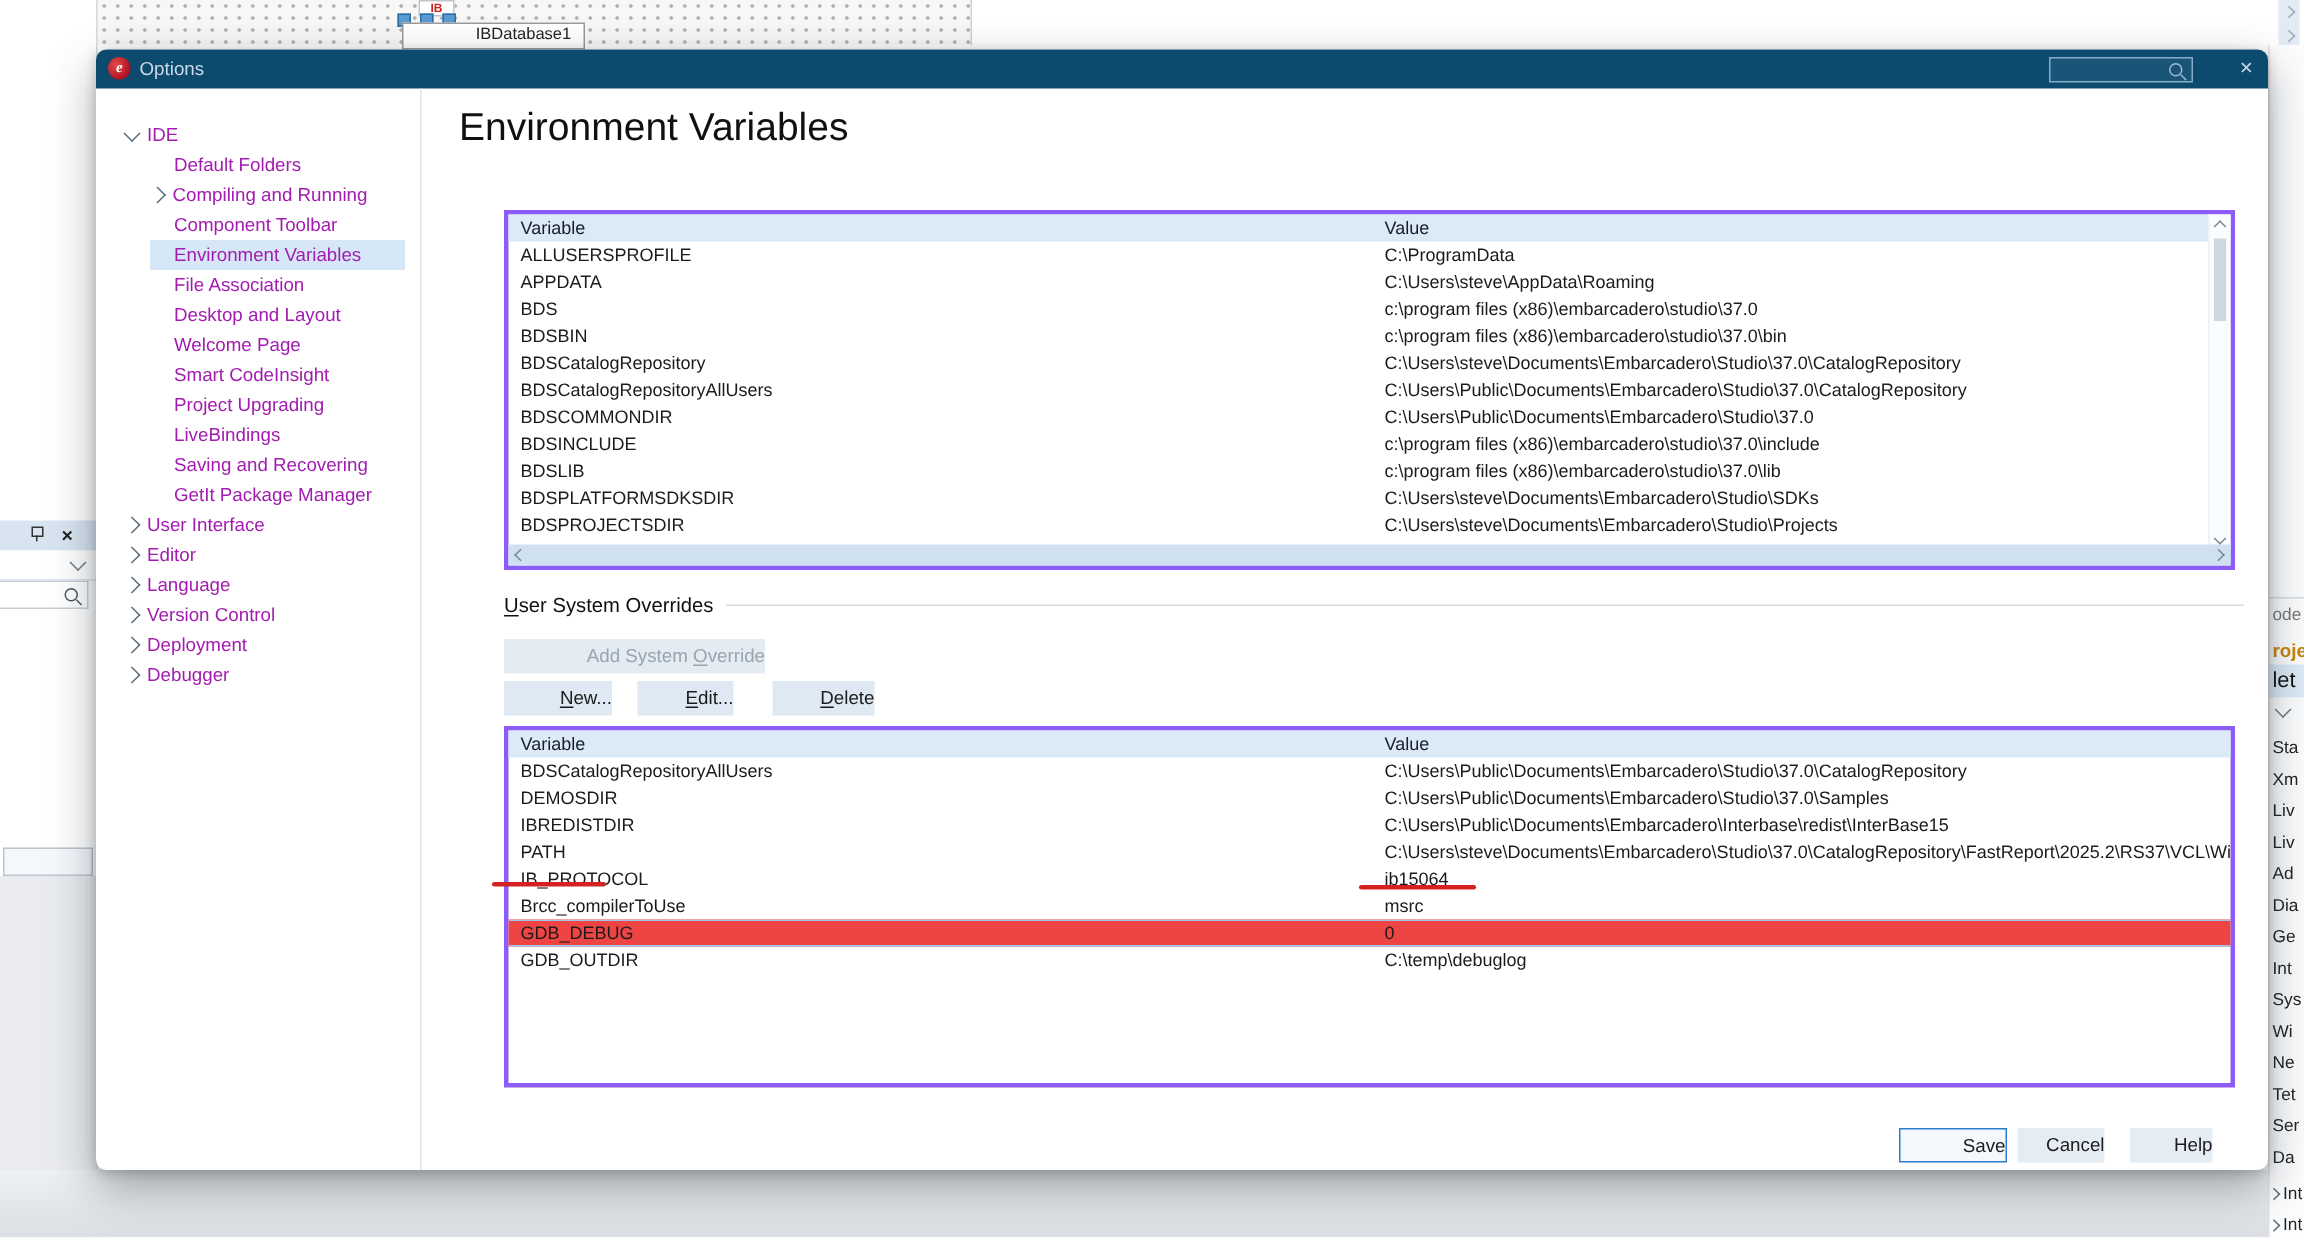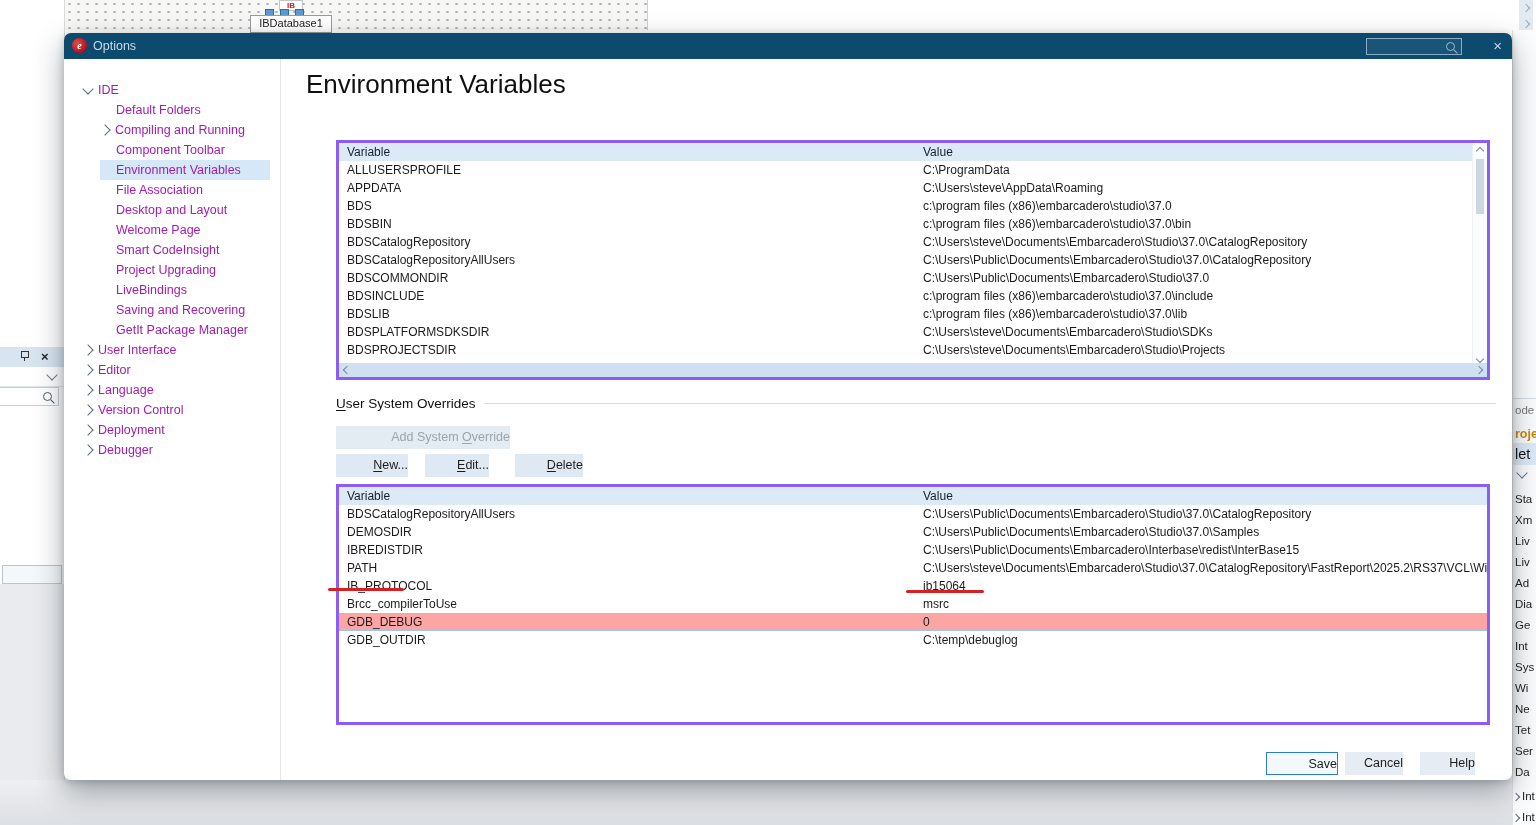--- a/index.html
+++ b/index.html
@@ -80,21 +80,21 @@
   .trow{height:18px;display:flex;font-size:12px;color:#1b1b1b;white-space:nowrap;}
   .c1{width:580px;padding-left:8px;box-sizing:border-box;line-height:18px;overflow:hidden;}
   .c2{flex:1;padding-left:4px;line-height:18px;overflow:hidden;}
   #tbl1{top:107px;height:240px;}
   #t1-rows{position:absolute;left:0;top:18px;right:14px;height:206px;overflow:hidden;}
   #t1-vscroll{position:absolute;right:0;top:0;width:14px;height:224px;background:#fbfcfd;border-left:1px solid #eef1f4;text-align:center;}
   #t1-vthumb{position:absolute;left:3px;top:16px;width:8px;height:55px;background:#cdd7e1;}
   #t1-hscroll{position:absolute;left:0;bottom:0;right:0;height:14px;background:#cfe1f0;}
   #tbl2{top:451px;height:241px;}
   #t2-rows{position:absolute;left:0;top:18px;right:0;}
-  .trow.sel{background:#fca5a5;box-shadow:inset 0 1px 0 #9dc6ec,inset 0 -1px 0 #9dc6ec;}
+  .trow.sel{background:#ef4444;box-shadow:inset 0 1px 0 #9dc6ec,inset 0 -1px 0 #9dc6ec;}
 
   .btn{position:absolute;height:23px;background:#dfe9f3;color:#1c1c1c;font-size:12.5px;text-align:right;
     line-height:23px;box-sizing:border-box;white-space:nowrap;}
   .btn.disabled{background:#e3ebf3;color:#9aa5ae;}
   #btn-save{left:1202px;top:719px;width:72px;background:#f3f8fd;border:1px solid #2e7cd0;}
   #btn-cancel{left:1281px;top:719px;width:58px;background:#e6ecf4;}
   #btn-help{left:1356px;top:719px;width:55px;background:#e6ecf4;}
 
   .redline{position:absolute;height:3px;background:#d42222;border-radius:2px;z-index:10;}
   #red1{left:328px;top:588px;width:76px;}
@@ -103,21 +103,21 @@
 </head>
 <body>
 
 <div id="stage">
 
   <div id="designer">
     <div id="comp-icon" style="left:214px;">IB</div>
     <span class="handle" style="left:200px;"></span>
     <span class="handle" style="left:215px;"></span>
     <span class="handle" style="left:230px;"></span>
-    <div id="comp-label" style="left:185px;">IBDatabase1</div>
+    <div id="comp-label" style="left:203px;padding-left:40px;">IBDatabase1</div>
   </div>
   <div id="top-scroll">
     <span class="sarr rightd" style="position:absolute;left:4px;top:5px;border-color:#9aa7b4;"></span>
     <span class="sarr rightd" style="position:absolute;left:4px;top:21px;border-color:#9aa7b4;"></span>
   </div>
 
   <div id="left-strip">
     <div id="ls-head">
       <span class="pin" style="position:absolute;left:20px;top:4px;"></span>
       <span style="position:absolute;left:41px;top:0;line-height:20px;font-size:13px;font-weight:700;color:#222;">×</span>

